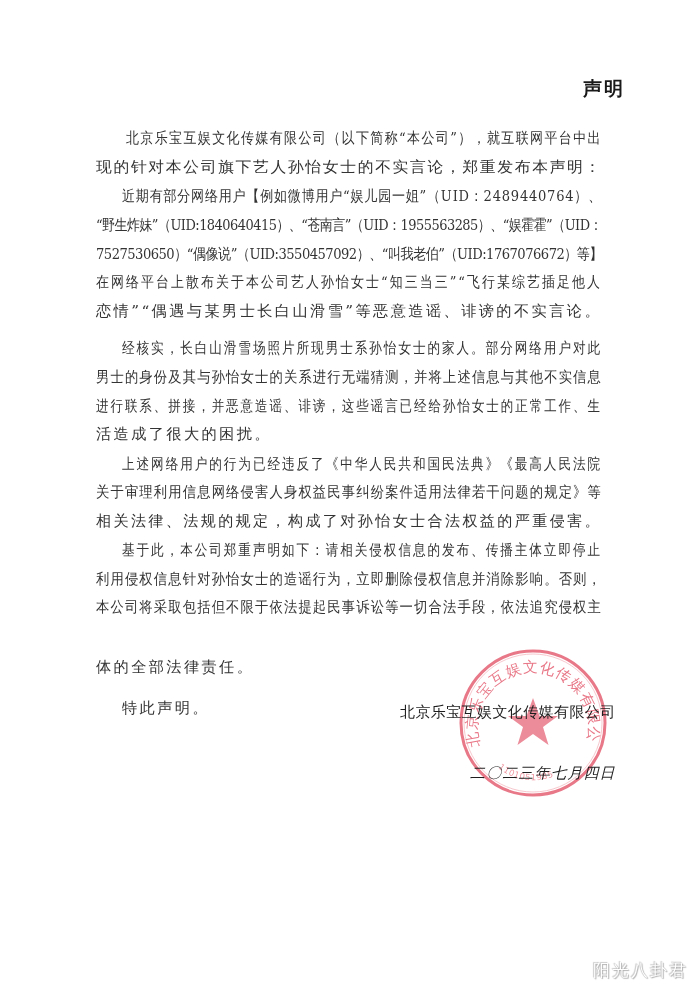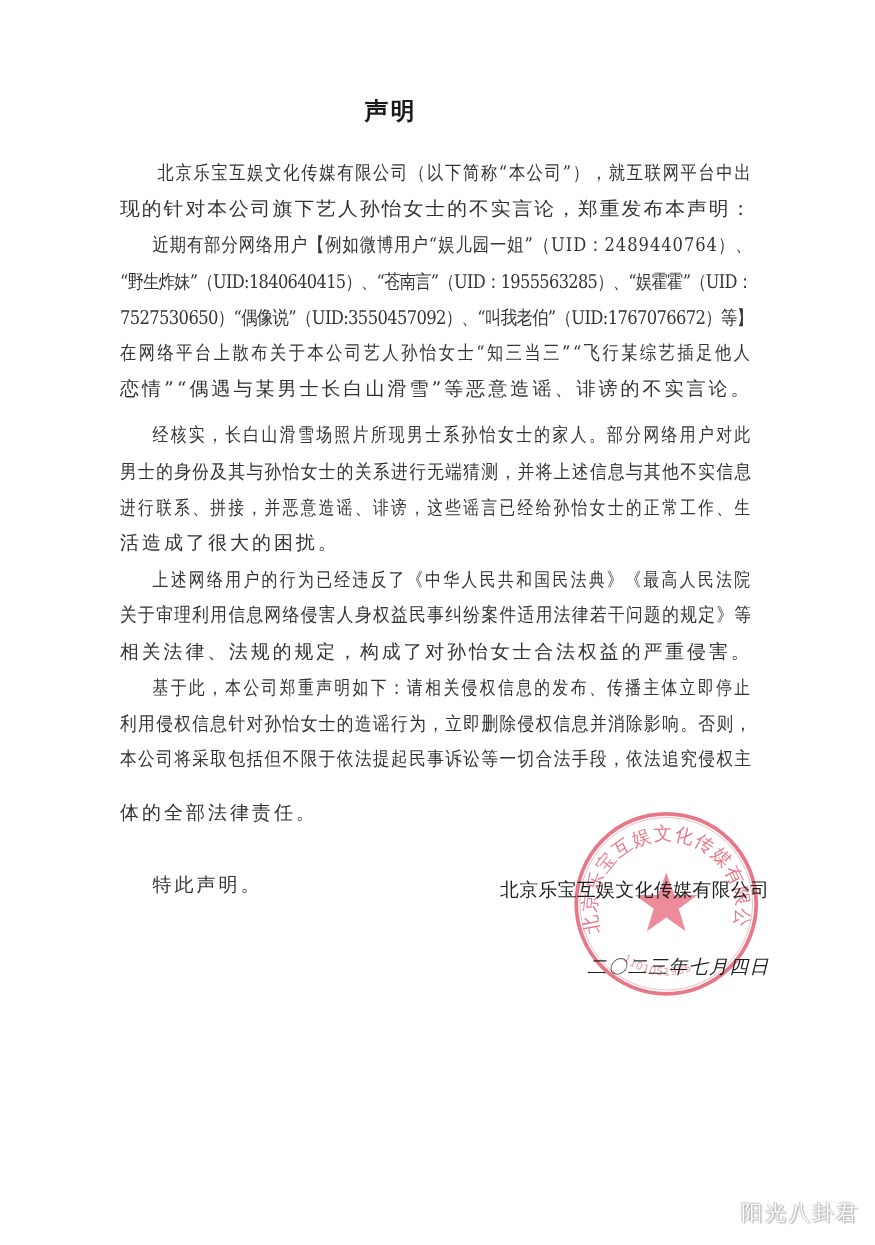--- a/index.html
+++ b/index.html
@@ -13,21 +13,21 @@
       position: relative;
       overflow: hidden;
       font-family: "DejaVu Serif", "Liberation Serif", serif;
       color: #2b2b2b;
     }
     .title {
       position: absolute;
       left: 0;
       width: 625px;
       top: 76px;
-      text-align: center;
+      text-align: right;
       font-family: "DejaVu Sans", "Liberation Sans", sans-serif;
       font-weight: bold;
       font-size: 19px;
       letter-spacing: 2px;
       color: #1a1a1a;
     }
     .line {
       position: absolute;
       white-space: nowrap;
       font-size: 15.2px;
@@ -93,21 +93,21 @@
   <div>
     <div class="line" style="left: 122px; top: 454px; letter-spacing: 2.3px; transform: scaleX(0.8318);">上述网络用户的行为已经违反了《中华人民共和国民法典》《最高人民法院</div>
     <div class="line" style="left: 96px; top: 482px; letter-spacing: 1.3px; transform: scaleX(0.8769);">关于审理利用信息网络侵害人身权益民事纠纷案件适用法律若干问题的规定》等</div>
     <div class="line" style="left: 96px; top: 511px; letter-spacing: 2.4px; transform: scaleX(0.9921);">相关法律、法规的规定，构成了对孙怡女士合法权益的严重侵害。</div>
   </div>
 
   <div>
     <div class="line" style="left: 122px; top: 540px; letter-spacing: 2.3px; transform: scaleX(0.8318);">基于此，本公司郑重声明如下：请相关侵权信息的发布、传播主体立即停止</div>
     <div class="line" style="left: 96px; top: 569px; letter-spacing: 1.3px; transform: scaleX(0.8769);">利用侵权信息针对孙怡女士的造谣行为，立即删除侵权信息并消除影响。否则，</div>
     <div class="line" style="left: 96px; top: 597px; letter-spacing: 1.3px; transform: scaleX(0.8769);">本公司将采取包括但不限于依法提起民事诉讼等一切合法手段，依法追究侵权主</div>
-    <div class="line" style="left:96px; top:640px; letter-spacing:2.4px;">体的全部法律责任。</div>
+    <div class="line" style="left:96px; top:658px; letter-spacing:2.4px;font-family:Liberation Mono, monospace;">体的全部法律责任。</div>
   </div>
 
   <div>
     <div class="line" style="left:122px; top:654px; letter-spacing:2.4px;margin-top:44px;">特此声明。</div>
   </div>
 
   <svg class="seal" viewBox="0 0 150 150">
     <defs>
       <path id="sealArc" d="M 22 98 A 56 56 0 1 1 128 98" fill="none"></path>
       <path id="sealBottom" d="M 40 120 A 56 56 0 0 0 110 120" fill="none"></path>

